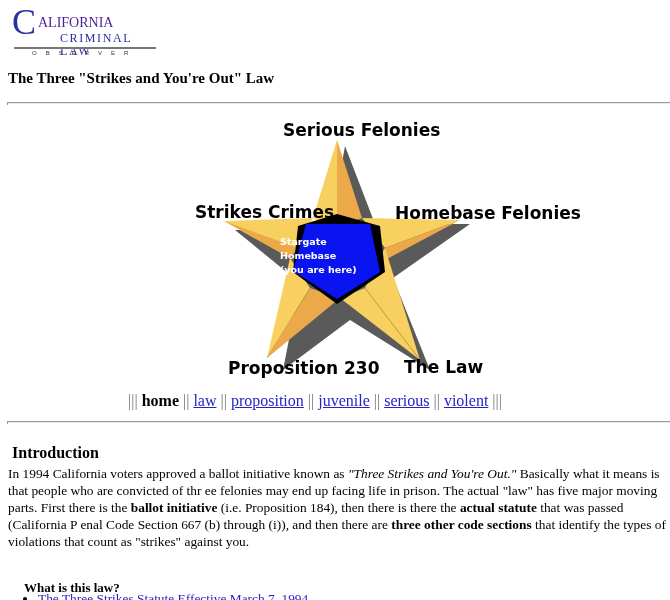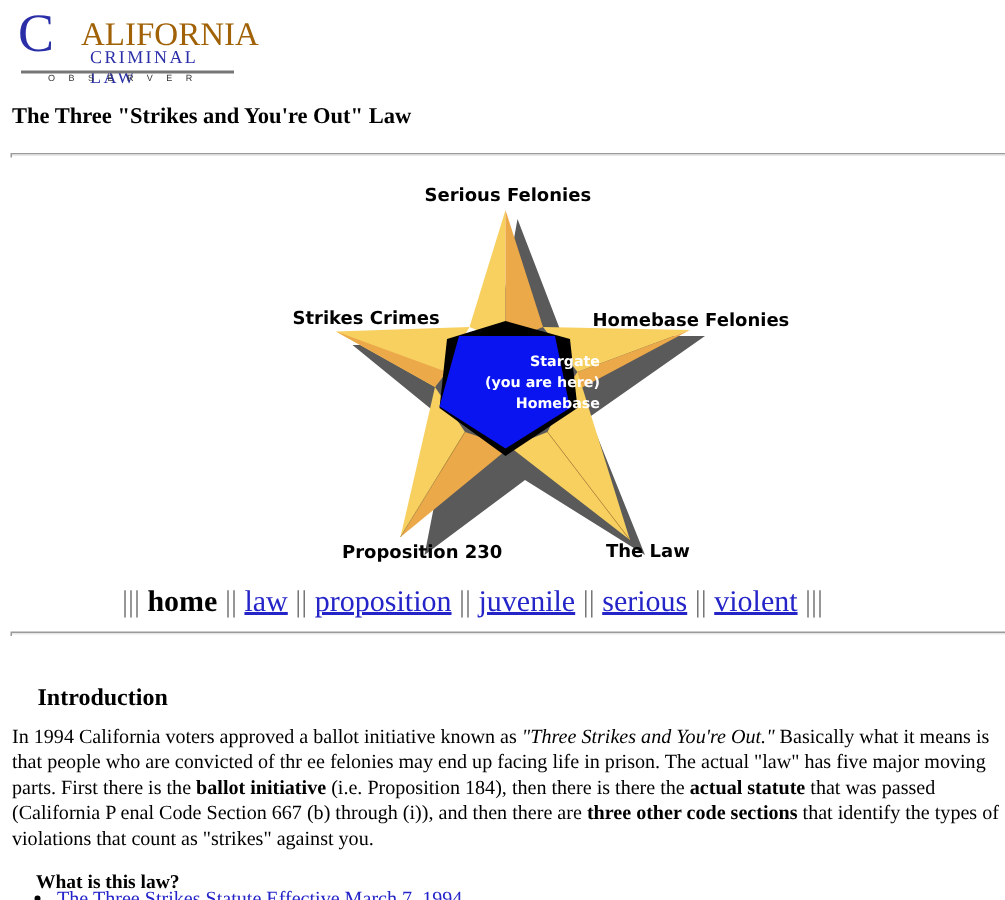--- a/index.html
+++ b/index.html
@@ -7,23 +7,23 @@
       width: 670px; height: 600px; overflow: hidden; position: relative;
       font-family: "Liberation Serif", serif; color: #000;
     }
     .logo { position: absolute; left: 12px; top: 6px; width: 146px; height: 46px; }
     .logo .big {
       position: absolute; left: 0; top: -4px;
       font-family: "Liberation Serif", serif; color: #2a2fa8;
       font-size: 36px; line-height: 40px; letter-spacing: -1px;
     }
     .logo .rest {
-      position: absolute; left: 42px; top: 5px;
-      font-family: "Liberation Serif", serif; color: #a16207;
-      font-size: 22px; line-height: 24px; letter-spacing: 0px;
+      position: absolute; left: 26px; top: 5px;
+      font-family: "Liberation Serif", serif; color: #4c1d95;
+      font-size: 14px; line-height: 24px; letter-spacing: 0px;
     }
     .logo .sub {
       position: absolute; left: 48px; top: 26px;
       font-family: "Liberation Serif", serif; color: #2a2fa8;
       font-size: 12px; letter-spacing: 1.6px; line-height: 13px;
     }
     .logo .rule { position: absolute; left: 2px; top: 41px; width: 142px; height: 2px; background: #777; }
     .logo .obs {
       position: absolute; left: 20px; top: 44px;
       font-family: "Liberation Sans", sans-serif; font-size: 6px; letter-spacing: 9px; color: #333;
@@ -34,39 +34,39 @@
     }
     .hr {
       position: absolute; left: 8px; width: 662px; height: 0;
       border-top: 1px solid #9a9a9a; border-bottom: 1px solid #e8e8e8;
     }
     .hr::before { content: ""; position: absolute; left: -1px; top: -1px; width: 1px; height: 3px; background: #9a9a9a; }
     .star-wrap { position: absolute; left: 180px; top: 118px; width: 320px; height: 262px; }
     .star-wrap svg { position: absolute; left: 0; top: 0; }
     .star-label {
       position: absolute; font-family: "DejaVu Sans", sans-serif; font-weight: bold;
-      font-size: 12px; color: #000; white-space: nowrap; line-height: 13px; cursor: pointer;
+      font-size: 17px; color: #000; white-space: nowrap; line-height: 13px; cursor: pointer;
     }
     .center-text {
-      position: absolute; left: 100px; top: 117px; width: 120px; text-align: right;
+      position: absolute; left: 100px; top: 117px; width: 120px; text-align: left;
       font-family: "DejaVu Sans", sans-serif; font-weight: bold; font-size: 9.5px; color: #fff; line-height: 14px;
       cursor: pointer;
     }
     .nav {
       position: absolute; left: 0; width: 630px; top: 392px; text-align: center;
-      font-size: 20px; line-height: 18px; color: #777;
+      font-size: 16px; line-height: 18px; color: #777;
     }
     .nav a { color: #2424c8; text-decoration: underline; }
     .nav .current { color: #000; font-weight: bold; }
     h2.intro {
-      position: absolute; left: 8px; top: 439px; margin: 17px;
+      position: absolute; left: 8px; top: 439px; margin: 4px;
       font-size: 16px; font-weight: bold; line-height: 20px;
     }
     p.body {
-      position: absolute; left: 8px; top: 482px; width: 662px; margin: 0;
+      position: absolute; left: 8px; top: 465px; width: 662px; margin: 0;
       font-size: 13.4px; line-height: 17px;
     }
     h3.what {
       position: absolute; left: 8px; top: 564px; margin: 16px;
       font-size: 13px; font-weight: bold; line-height: 16px;
     }
     ul.links {
       position: absolute; left: 0; top: 590px; margin: 0; padding-left: 38px;
       font-size: 13.4px; line-height: 17px;
     }
@@ -117,22 +117,22 @@
     <polygon points="157,96 200,108 205,154 157,186 113,154 118,108" fill="#000"></polygon>
     <polygon points="126,106 190,106 200,154 157,181 113,153" fill="#0a14f0"></polygon>
   </svg>
   <span class="star-label" style="left:103px; top:6px;">Serious Felonies</span>
   <span class="star-label" style="left:15px; top:88px;">Strikes Crimes</span>
   <span class="star-label" style="left:215px; top:89px;">Homebase Felonies</span>
   <span class="star-label" style="left:48px; top:244px;">Proposition 230</span>
   <span class="star-label" style="left:224px; top:243px;">The Law</span>
   <div class="center-text">
     <div>Stargate</div>
+    <div>Homebase</div>
     <div>(you are here)</div>
-    <div>Homebase</div>
   </div>
 </div>
 
 <div class="nav">
   <span>|||</span>
   <span class="current">home</span>
   <span>||</span>
   <a href="#">law</a>
   <span>||</span>
   <a href="#">proposition</a>

